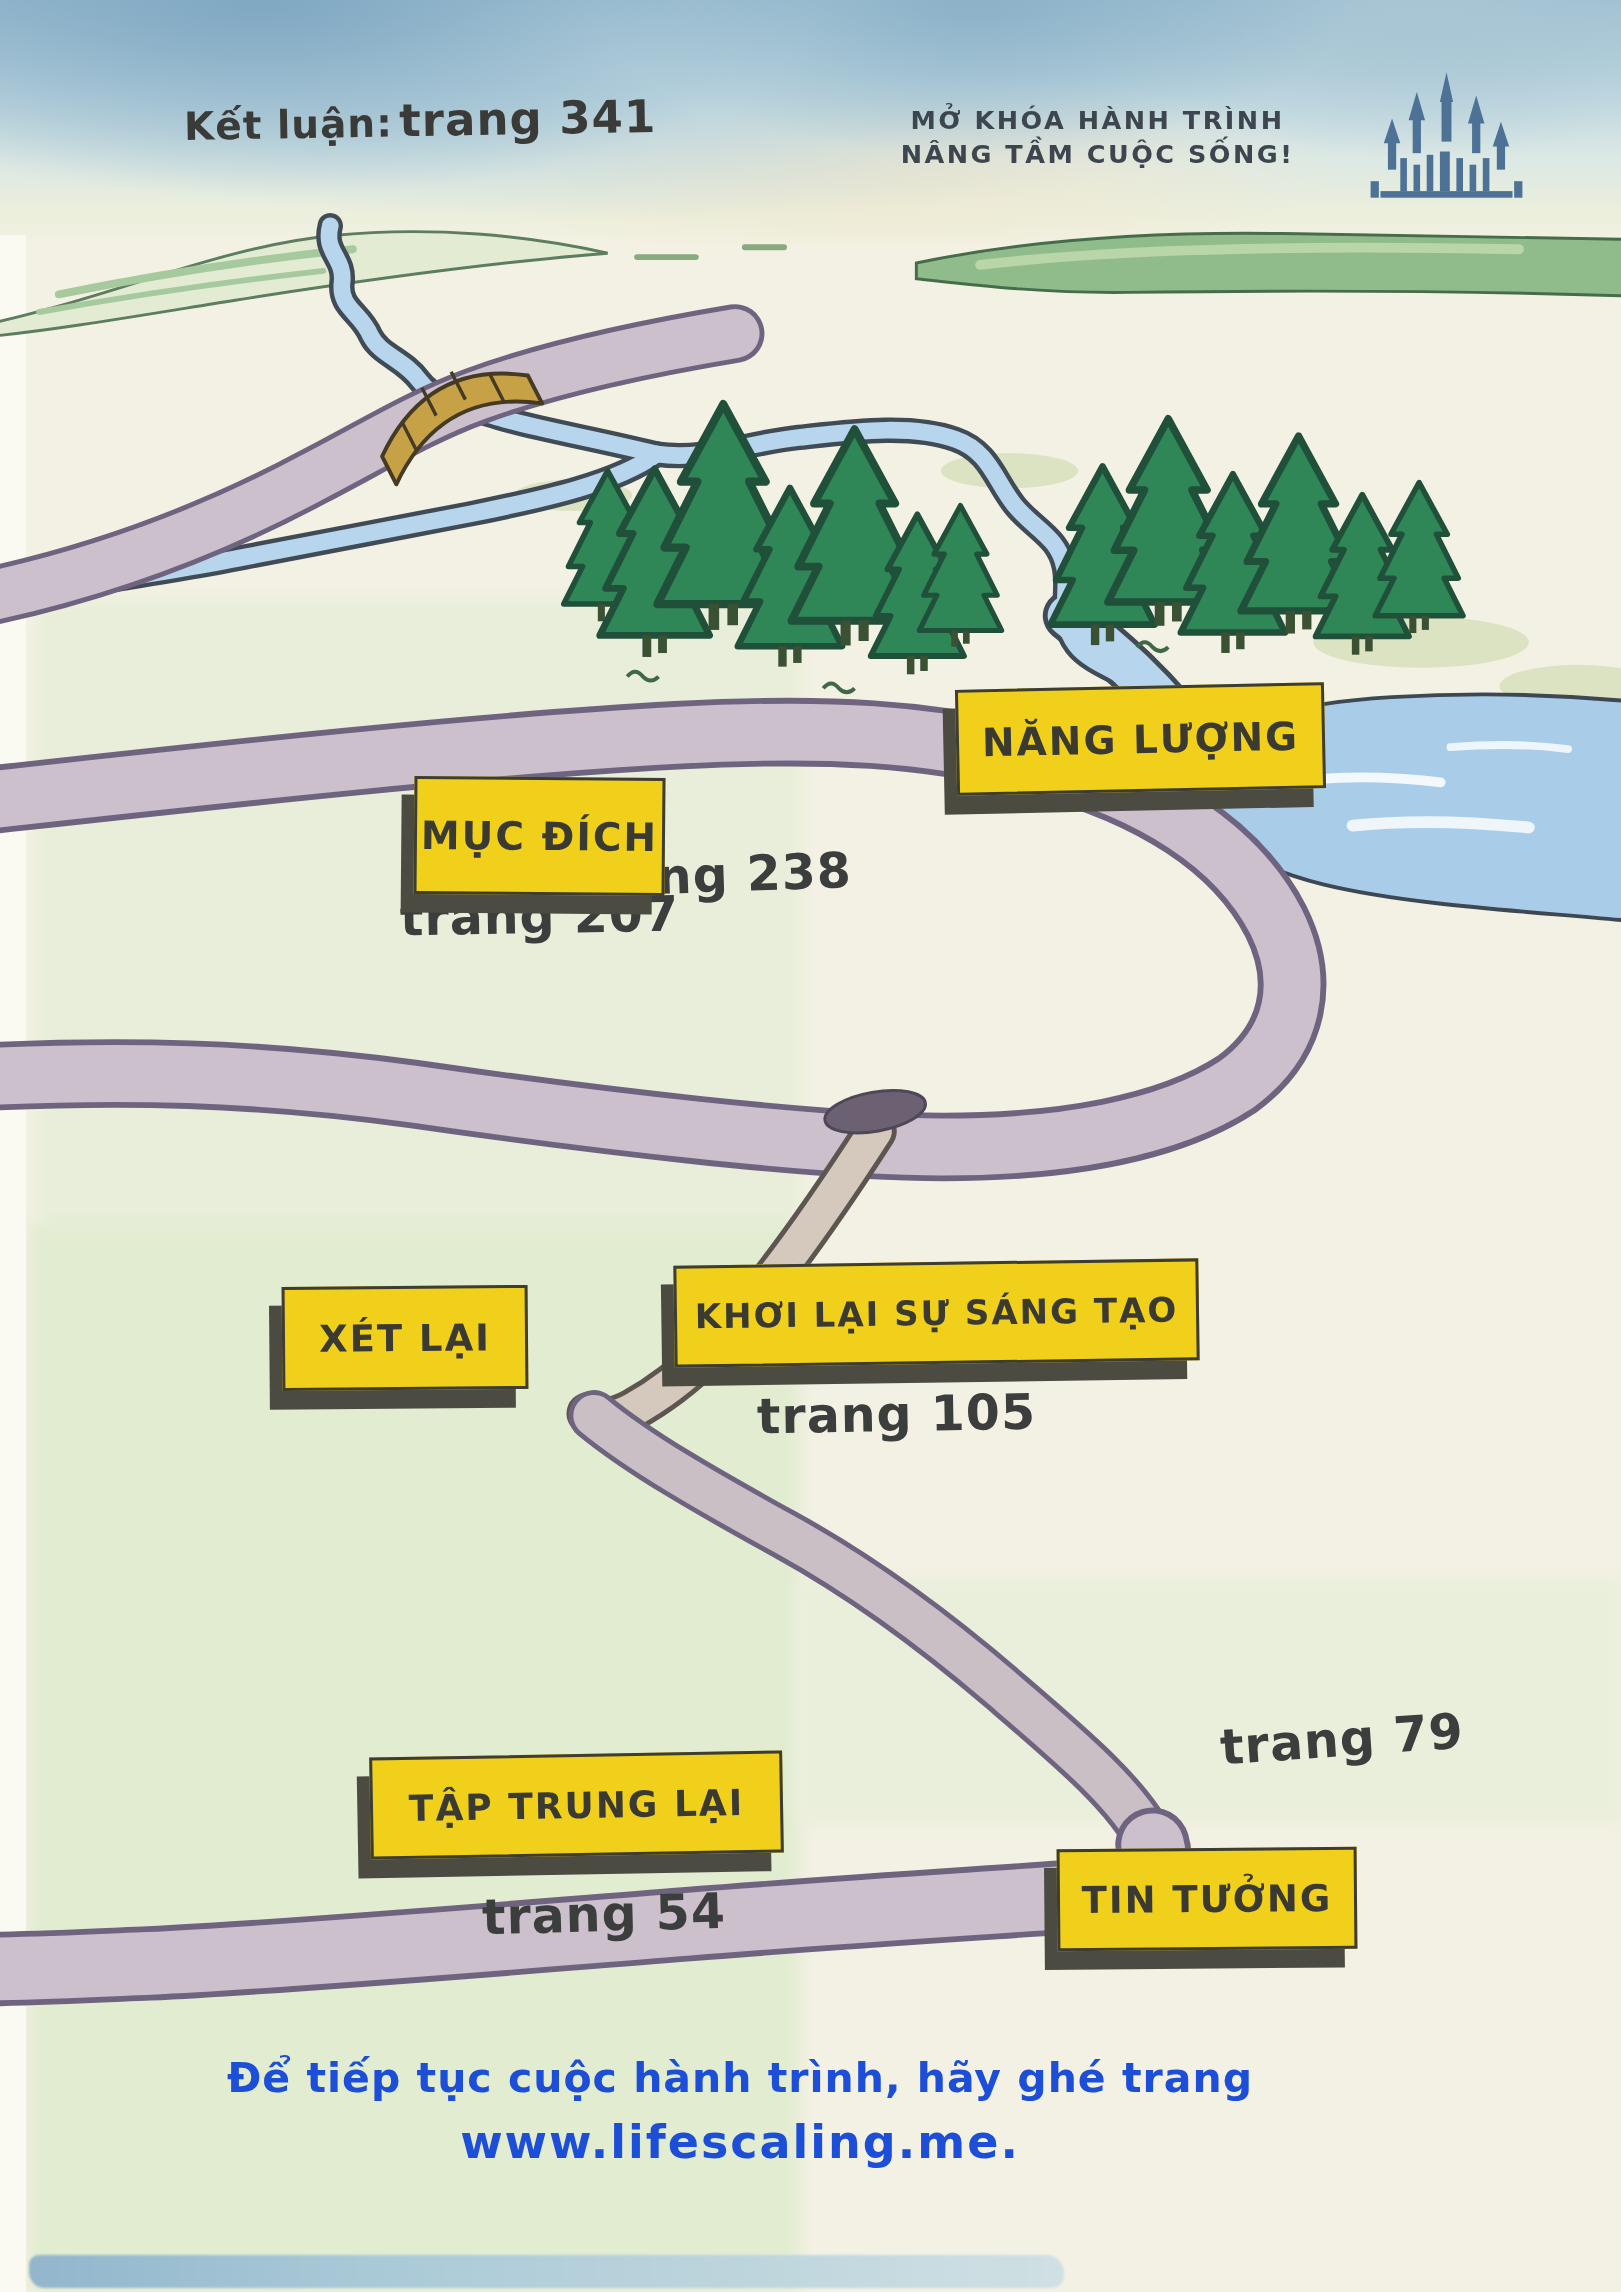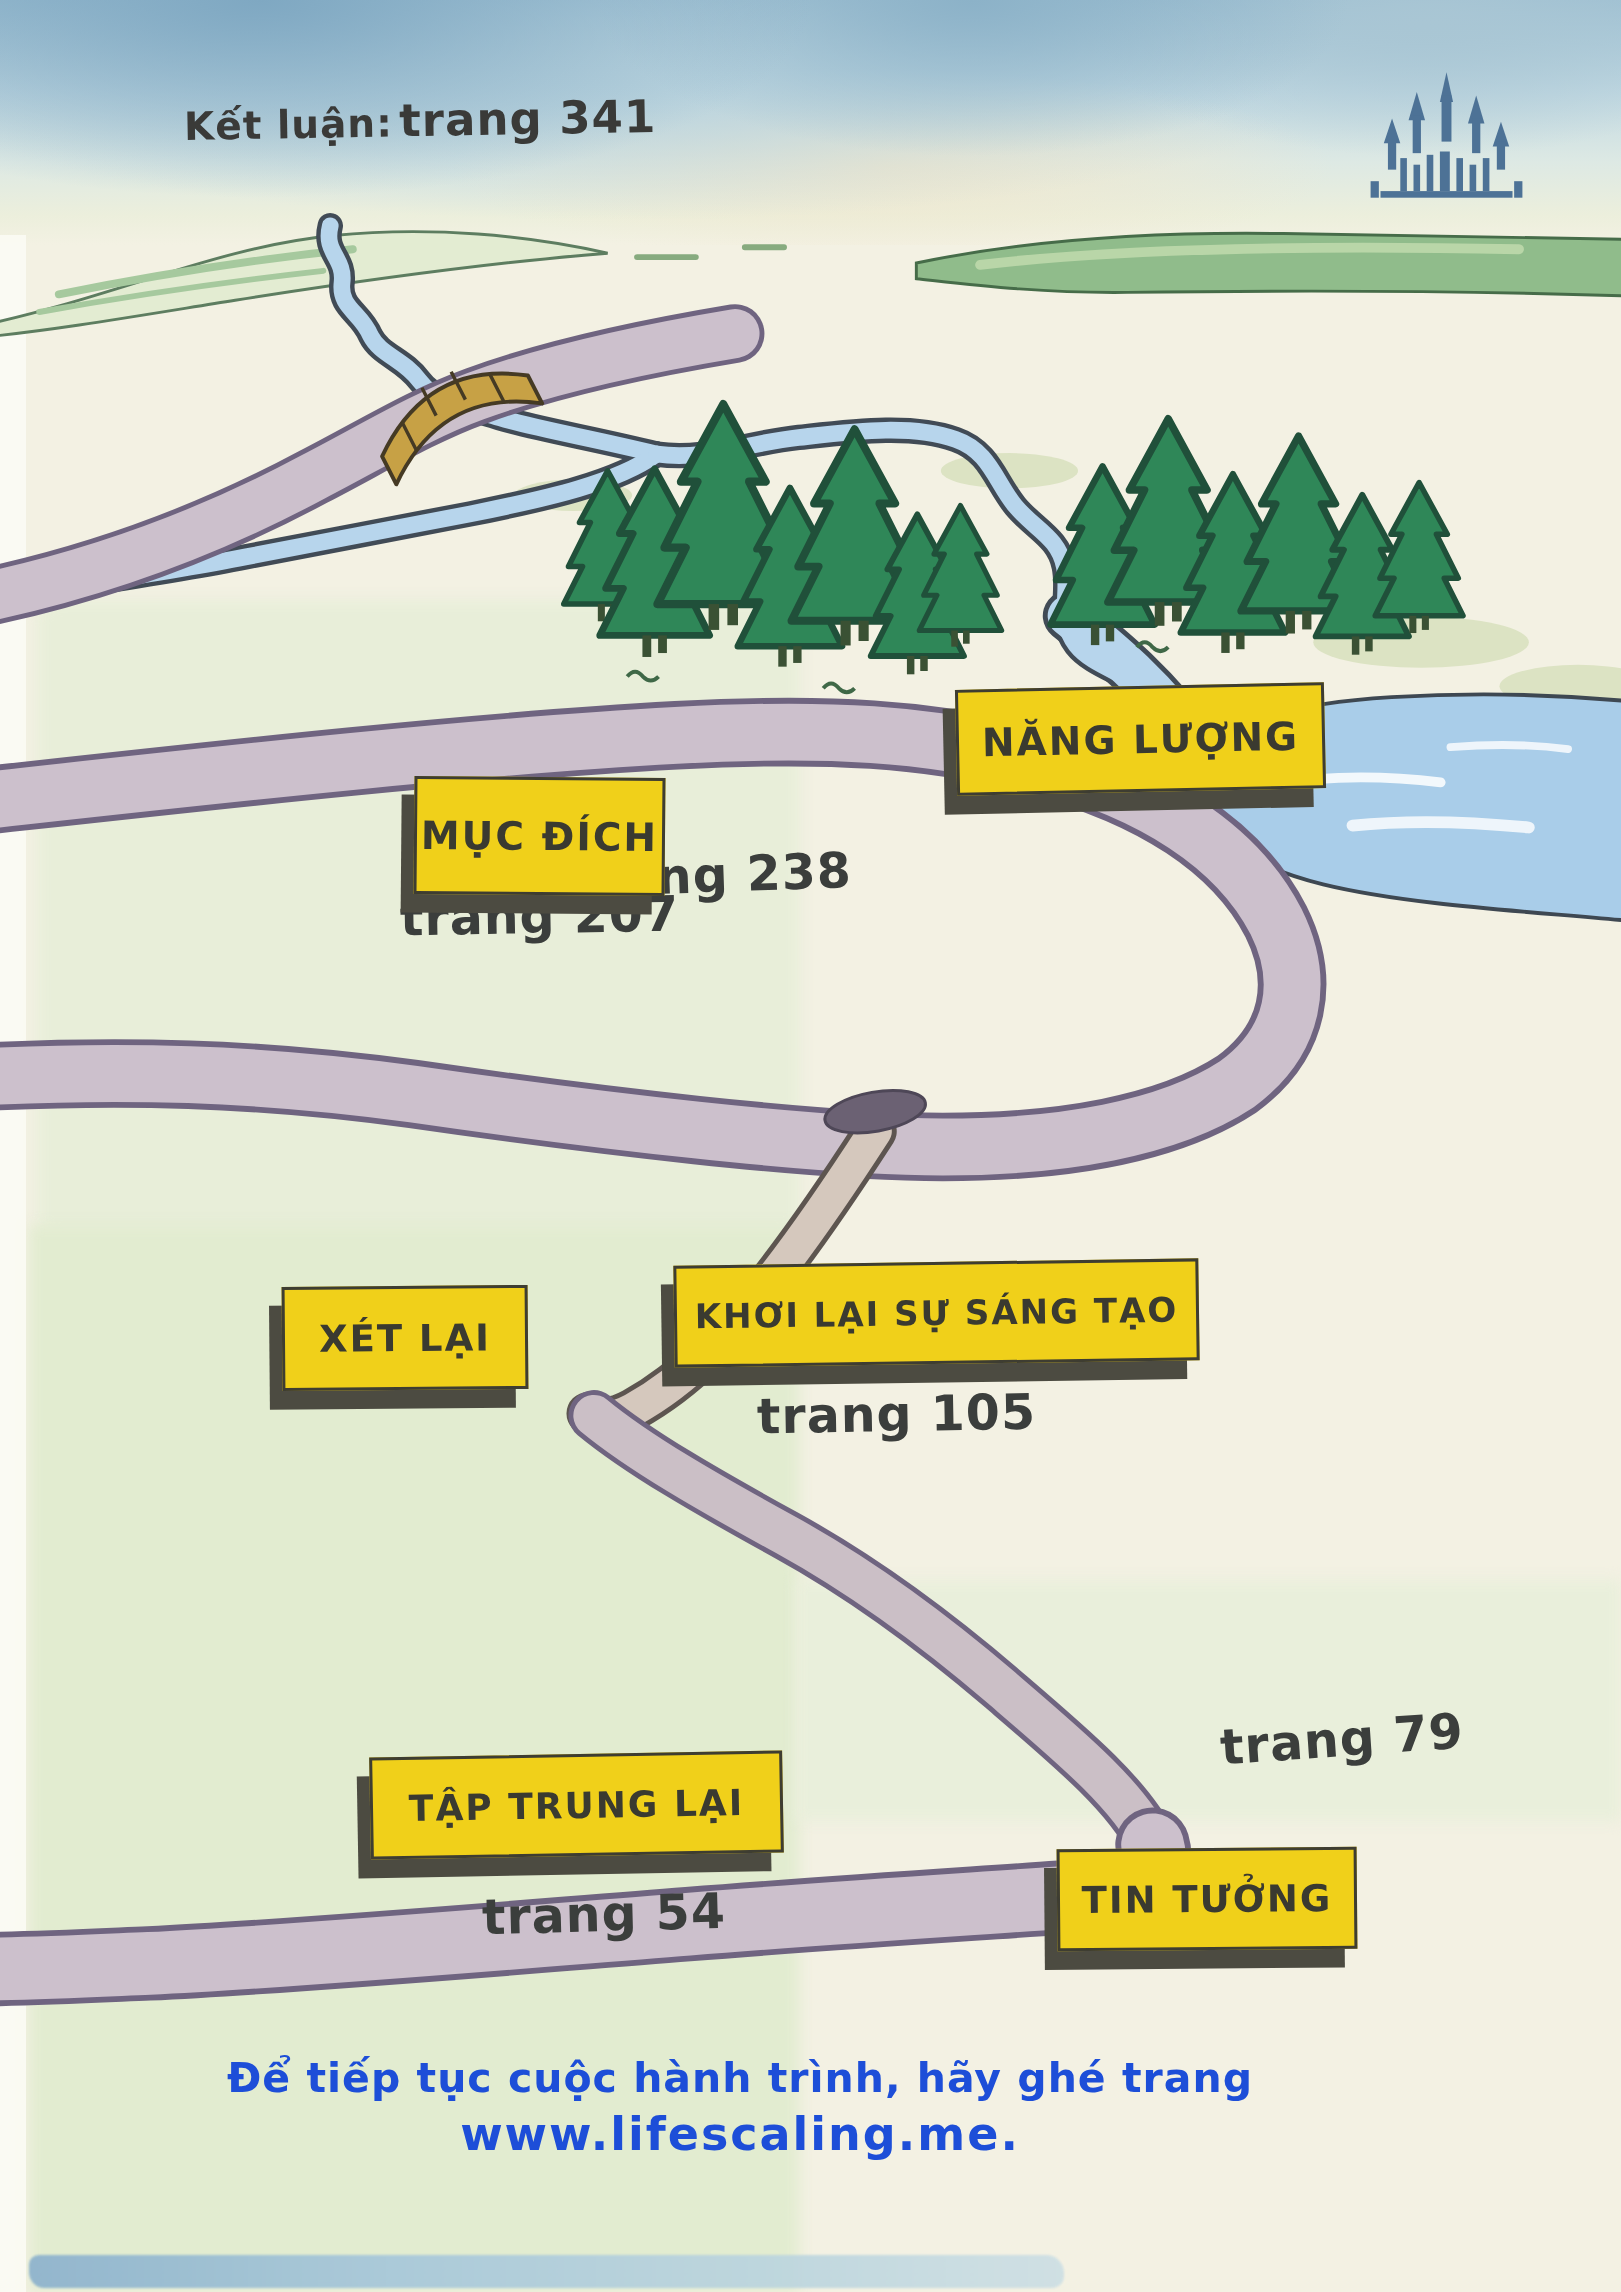--- a/index.html
+++ b/index.html
@@ -61,21 +61,21 @@
     color:#3a3a30;font-weight:bold;text-align:center;letter-spacing:2px;
   }
   .sign-nangluong{left:956px;top:686px;width:363px;height:100px;font-size:39px;transform:rotate(-1.2deg);}
   .sign-mucdich{left:414px;top:777px;width:245px;height:112px;font-size:39px;transform:rotate(.5deg);}
   .sign-xetlai{left:282px;top:1286px;width:240px;height:98px;font-size:37px;transform:rotate(-.5deg);}
   .sign-khoilai{left:674px;top:1262px;width:519px;height:96px;font-size:34px;transform:rotate(-.8deg);}
   .sign-taptrung{left:370px;top:1754px;width:407px;height:96px;font-size:36px;transform:rotate(-1deg);}
   .sign-tintuong{left:1057px;top:1848px;width:294px;height:96px;font-size:37px;transform:rotate(-.5deg);}
   .footer{left:196px;top:2054px;width:1088px;text-align:center;white-space:normal;color:#1d4ed8;}
   .footer .f1{font-size:41px;letter-spacing:1px;}
-  .footer .f2{font-size:46px;margin-top:5px;letter-spacing:2px;}
+  .footer .f2{font-size:46px;margin-top:13px;letter-spacing:2px;}
   .bottom-strip{
     position:absolute;left:29px;top:2255px;width:1035px;height:33px;z-index:3;
     background:linear-gradient(90deg,#8fb4cd 0%,#a9c9da 35%,#bcd5de 70%,#cfe0e4 100%);
     border-radius:9.8px 17.6px 11.8px 15.7px;opacity:.95;filter:blur(1px);
   }
 </style>
 </head>
 <body>
 
 <div class="page">
@@ -167,20 +167,24 @@
     </g>
 
     <g transform="translate(893,1134) rotate(-10)">
       <ellipse cx="0" cy="0" rx="52" ry="20" fill="#6b6173" stroke="#4e4757" stroke-width="3"></ellipse>
     </g>
   </svg>
 
   <div class="txt conclusion">
     <span class="pfx">Kết luận:</span>
     <span class="pg">trang 341</span>
+  </div>
+  <div class="txt tagline">
+    <div>MỞ KHÓA HÀNH TRÌNH</div>
+    <div>NÂNG TẦM CUỘC SỐNG!</div>
   </div>
 
   <div class="castle-wrap">
     <svg width="165" height="165" viewBox="0 0 100 100" fill="#4d7296">
       <polygon points="50,2 54,20 46,20"></polygon>
         <rect x="47" y="16" width="6" height="28"></rect>
       <polygon points="32,14 37,31 27,31"></polygon>
         <rect x="29.5" y="28" width="5" height="23"></rect>
       <polygon points="68,16 73,33 63,33"></polygon>
         <rect x="65.5" y="30" width="5" height="21"></rect>

